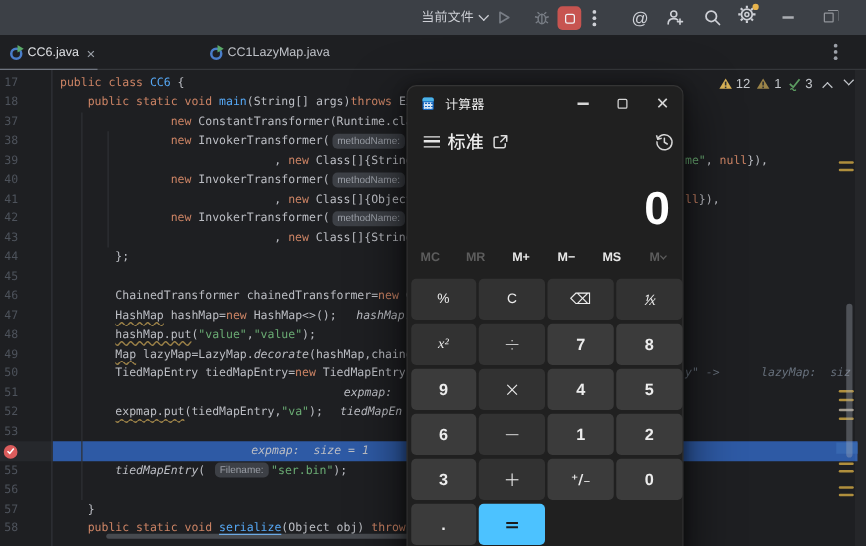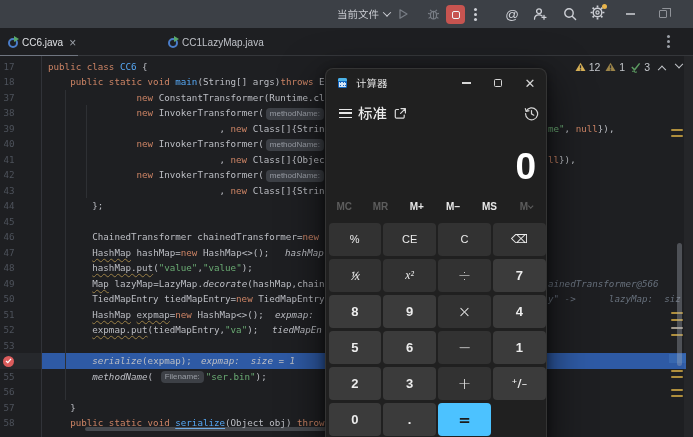--- a/index.html
+++ b/index.html
@@ -257,55 +257,52 @@
           <span class="code"><span>        </span><span class="ud">HashMap</span><span> hashMap=</span><span class="k">new </span><span>HashMap&lt;&gt;();</span></span>
           <span class="xtra h" style="left: 285px;">hashMap:</span>
         </div>
         <div class="row" style="top: 204.325px;">
           <span class="ln">48</span>
           <span class="code"><span>        </span><span class="ud">hashMap.put</span><span>(</span><span class="s">"value"</span><span>,</span><span class="s">"value"</span><span>);</span></span>
         </div>
         <div class="row" style="top: 219.815px;">
           <span class="ln">49</span>
           <span class="code"><span>        </span><span class="ud">Map</span><span> lazyMap=LazyMap.</span><span class="it">decorate</span><span>(hashMap,chainedTransformer);</span></span>
-          <span class="rfrag" style="left: 548px;"><span class="h">ainedTransformer@566</span></span>
         </div>
         <div class="row" style="top: 235.305px;">
           <span class="ln">50</span>
           <span class="code"><span>        TiedMapEntry tiedMapEntry=</span><span class="k">new </span><span>TiedMapEntry(lazyMap,</span><span class="s">"aa"</span><span>);</span></span>
           <span class="rfrag" style="left: 548px;"><span class="h">y" -&gt;      lazyMap:  siz</span></span>
         </div>
         <div class="row" style="top: 250.795px;">
           <span class="ln">51</span>
-          <span class="code"><span>        </span><span class="ud">HashMap</span><span> </span><span class="ud">expmap</span><span>=</span><span class="k">new </span><span>HashMap&lt;&gt;();</span></span>
           <span class="xtra h" style="left: 275px;">expmap:</span>
         </div>
         <div class="row" style="top: 266.285px; padding-left: 16px;">
           <span class="ln">52</span>
           <span class="code"><span>        </span><span class="ud">expmap.put</span><span>(tiedMapEntry,</span><span class="s">"va"</span><span>);</span></span>
           <span class="xtra h" style="left: 272px;">tiedMapEn</span>
         </div>
         <div class="row" style="top: 281.775px;">
           <span class="ln">53</span>
           <span class="code"></span>
         </div>
         <div class="row" style="top: 297.265px;">
           <div class="exec-row" style="top: 0px; background: rgb(46, 90, 165);"></div>
           <div class="gutter-hl"></div>
           <div id="bp" style="top: 2.4px; background: rgb(219, 92, 92);">
             <svg width="7" height="6" viewBox="0 0 7 6">
               <path d="M1 3 L2.8 4.7 L6 0.8" fill="none" stroke="#fff" stroke-width="1.25"></path>
             </svg>
           </div>
-          <span class="code"><span>        </span><span class="it">serialize</span><span>(expmap);</span></span>
           <span class="xtra hb" style="left: 201px;">expmap:  size = 1</span>
         </div>
         <div class="row" style="top: 312.755px;">
           <span class="ln">55</span>
-          <span class="code"><span>        </span><span class="it">methodName</span><span>( </span><span class="pill">Filename:</span><span class="s">"ser.bin"</span><span>);</span></span>
+          <span class="code"><span>        </span><span class="it">tiedMapEntry</span><span>( </span><span class="pill">Filename:</span><span class="s">"ser.bin"</span><span>);</span></span>
         </div>
         <div class="row" style="top: 328.245px;">
           <span class="ln">56</span>
           <span class="code"></span>
         </div>
         <div class="row" style="top: 343.735px;">
           <span class="ln">57</span>
           <span class="code"><span>    }</span></span>
         </div>
         <div class="row" style="top: 359.225px;">
@@ -414,21 +411,20 @@
     <div id="calc-memrow">
         <span class="mem dis">MC</span>
         <span class="mem dis">MR</span>
         <span class="mem">M+</span>
         <span class="mem">M−</span>
         <span class="mem">MS</span>
         <span class="mem dis">M<span class="mchev"></span></span>
       </div>
     <div id="keypad">
         <div class="key fn">%</div>
-        <div class="key fn">CE</div>
         <div class="key fn">C</div>
         <div class="key fn bsp">⌫</div>
         <div class="key fn sup">⅟x</div>
         <div class="key fn sup">x²</div>
         <div class="key op">÷</div>
         <div class="key num">7</div>
         <div class="key num">8</div>
         <div class="key num">9</div>
         <div class="key op">×</div>
         <div class="key num">4</div>

